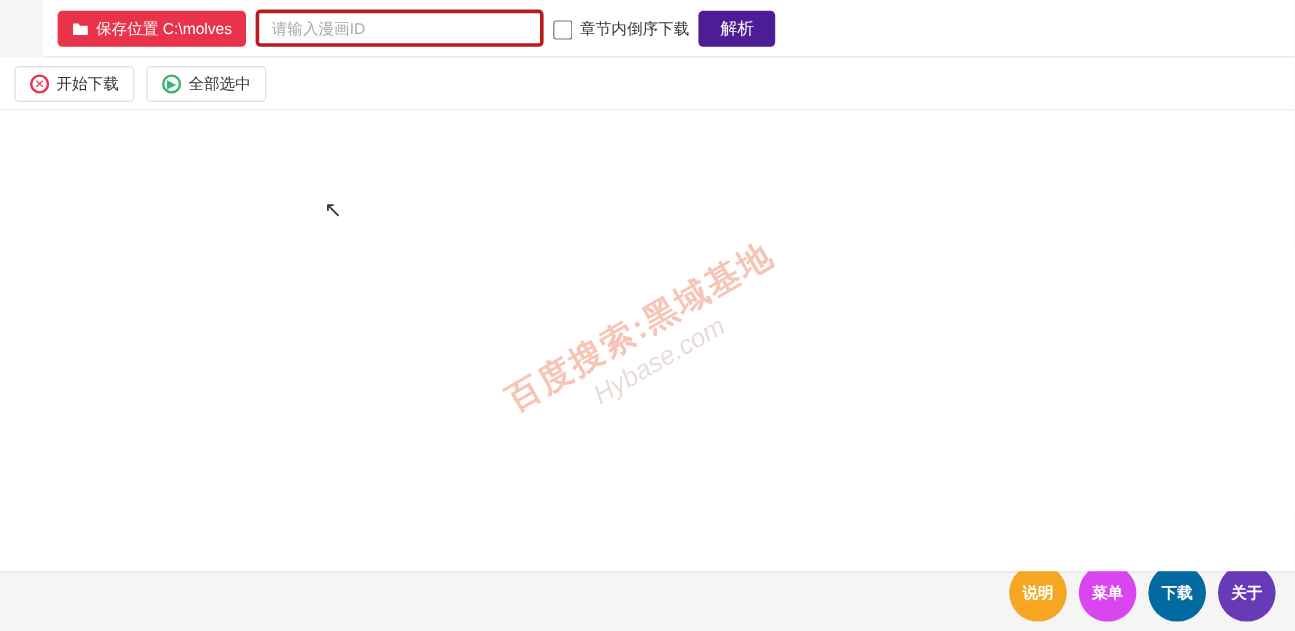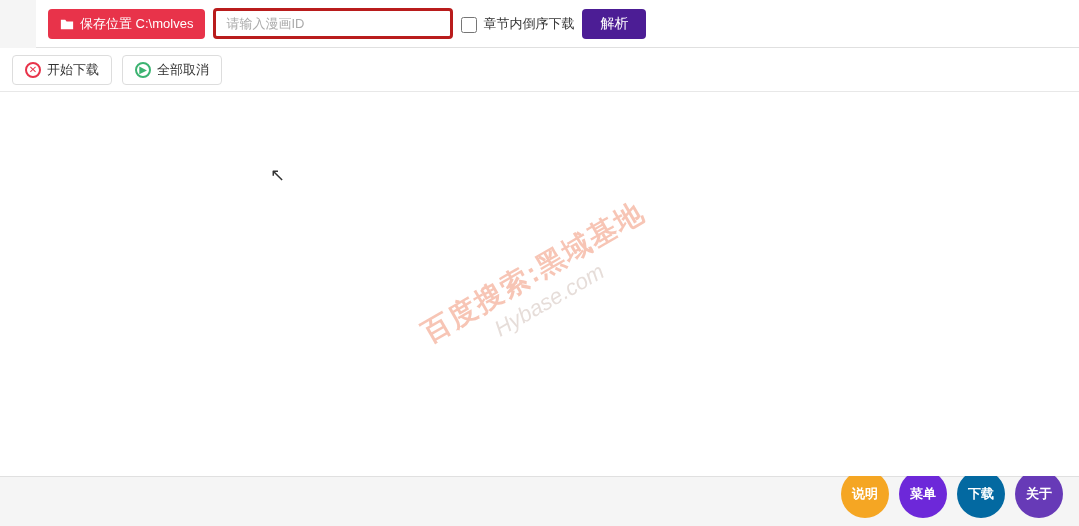--- a/index.html
+++ b/index.html
@@ -217,21 +217,21 @@
       color: #fff;
       font-size: 13px;
       cursor: pointer;
       display: flex;
       align-items: center;
       justify-content: center;
       font-weight: bold;
     }
 
     .btn-explain { background: #f5a623; }
-    .btn-menu { background: #6d28d9; }
+    .btn-menu { background: #d946ef; }
     .btn-download { background: #0369a1; }
     .btn-about { background: #673ab7; justify-content: center; }
   </style>
 </head>
 <body>
 
 <div class="top-bar">
   <button class="save-location-btn">
     <svg class="folder-icon" viewBox="0 0 16 14" fill="white">
       <path d="M1 2h5l1.5 2H15v9H1z"></path>
@@ -254,21 +254,21 @@
 
 </div>
 
 <div class="action-bar">
   <button class="cancel-all-btn">
     <span class="cancel-icon-circle">✕</span>
     <span>开始下载</span>
   </button>
   <button class="select-all-btn">
     <span class="play-icon-circle">▶</span>
-    <span>全部取消</span>
+    <span>全部选中</span>
   </button>
 </div>
 
 <div class="main-content">
 
   <div class="cursor-arrow">↖</div>
 
   <div class="watermark-container">
     <div class="watermark-cn">百度搜索:黑域基地</div>
     <div class="watermark-en">Hybase.com</div>

